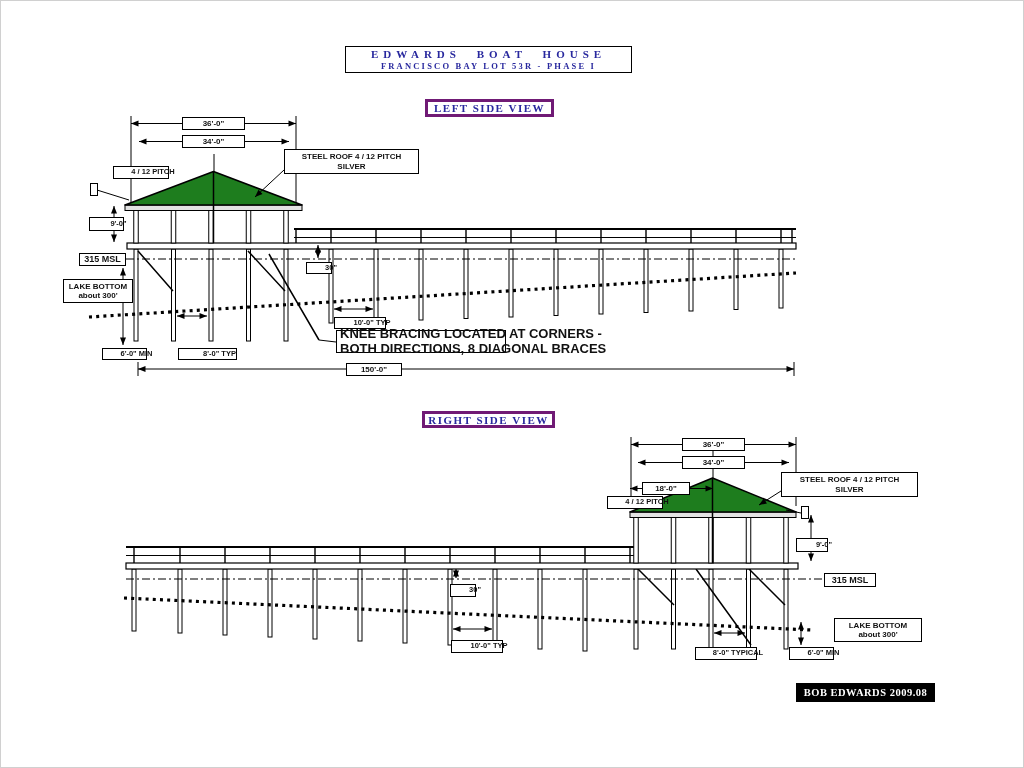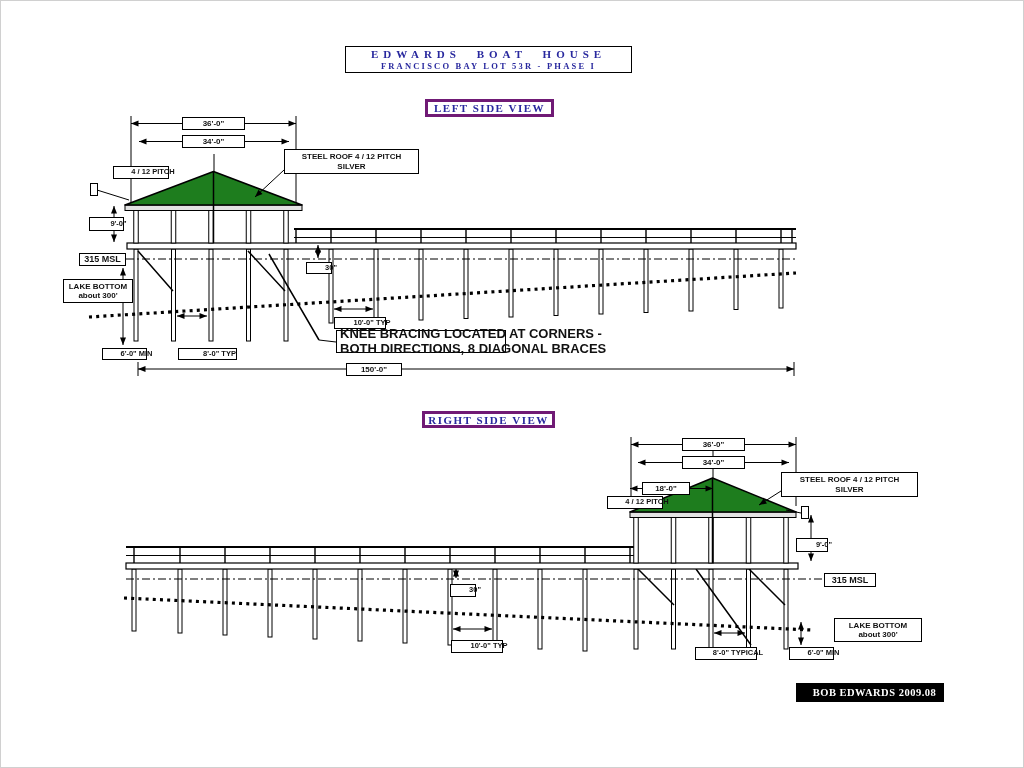--- a/index.html
+++ b/index.html
@@ -14,21 +14,21 @@
   .lbl.small{font-size:7.5px;padding-left:24px;}
   .lbl.left2{align-items:flex-start;padding-left:3px;font-size:13px;}
   .heading{position:absolute;border:3px solid #701a75;box-sizing:border-box;background:#fff;
        display:flex;align-items:center;justify-content:center;
        font:bold 11px "Liberation Serif",serif;letter-spacing:1.5px;}
   .titlebox{position:absolute;border:1px solid #000;box-sizing:border-box;background:#fff;
        display:flex;flex-direction:column;align-items:center;justify-content:center;}
   .titlebox .t1{font:bold 11px "Liberation Serif",serif;letter-spacing:5px;word-spacing:8px;}
   .titlebox .t2{font:bold 8.5px "Liberation Serif",serif;letter-spacing:2.2px;margin-top:1px;}
   .credit{position:absolute;display:flex;align-items:center;justify-content:center;
-       font:bold 10.5px "Liberation Serif",serif;letter-spacing:0.5px;padding-left:9px;}
+       font:bold 10.5px "Liberation Serif",serif;letter-spacing:0.5px;}
 </style>
 </head>
 <body>
 
 <div id="page">
 
   <svg id="svgMain" width="1024" height="768" viewBox="0 0 1024 768">
     <defs>
       <marker id="ar" markerUnits="userSpaceOnUse" markerWidth="9" markerHeight="8" refX="8" refY="3.5" orient="auto-start-reverse">
         <path d="M0.5,0.5 L8,3.5 L0.5,6.5 Z" fill="#000"></path>

